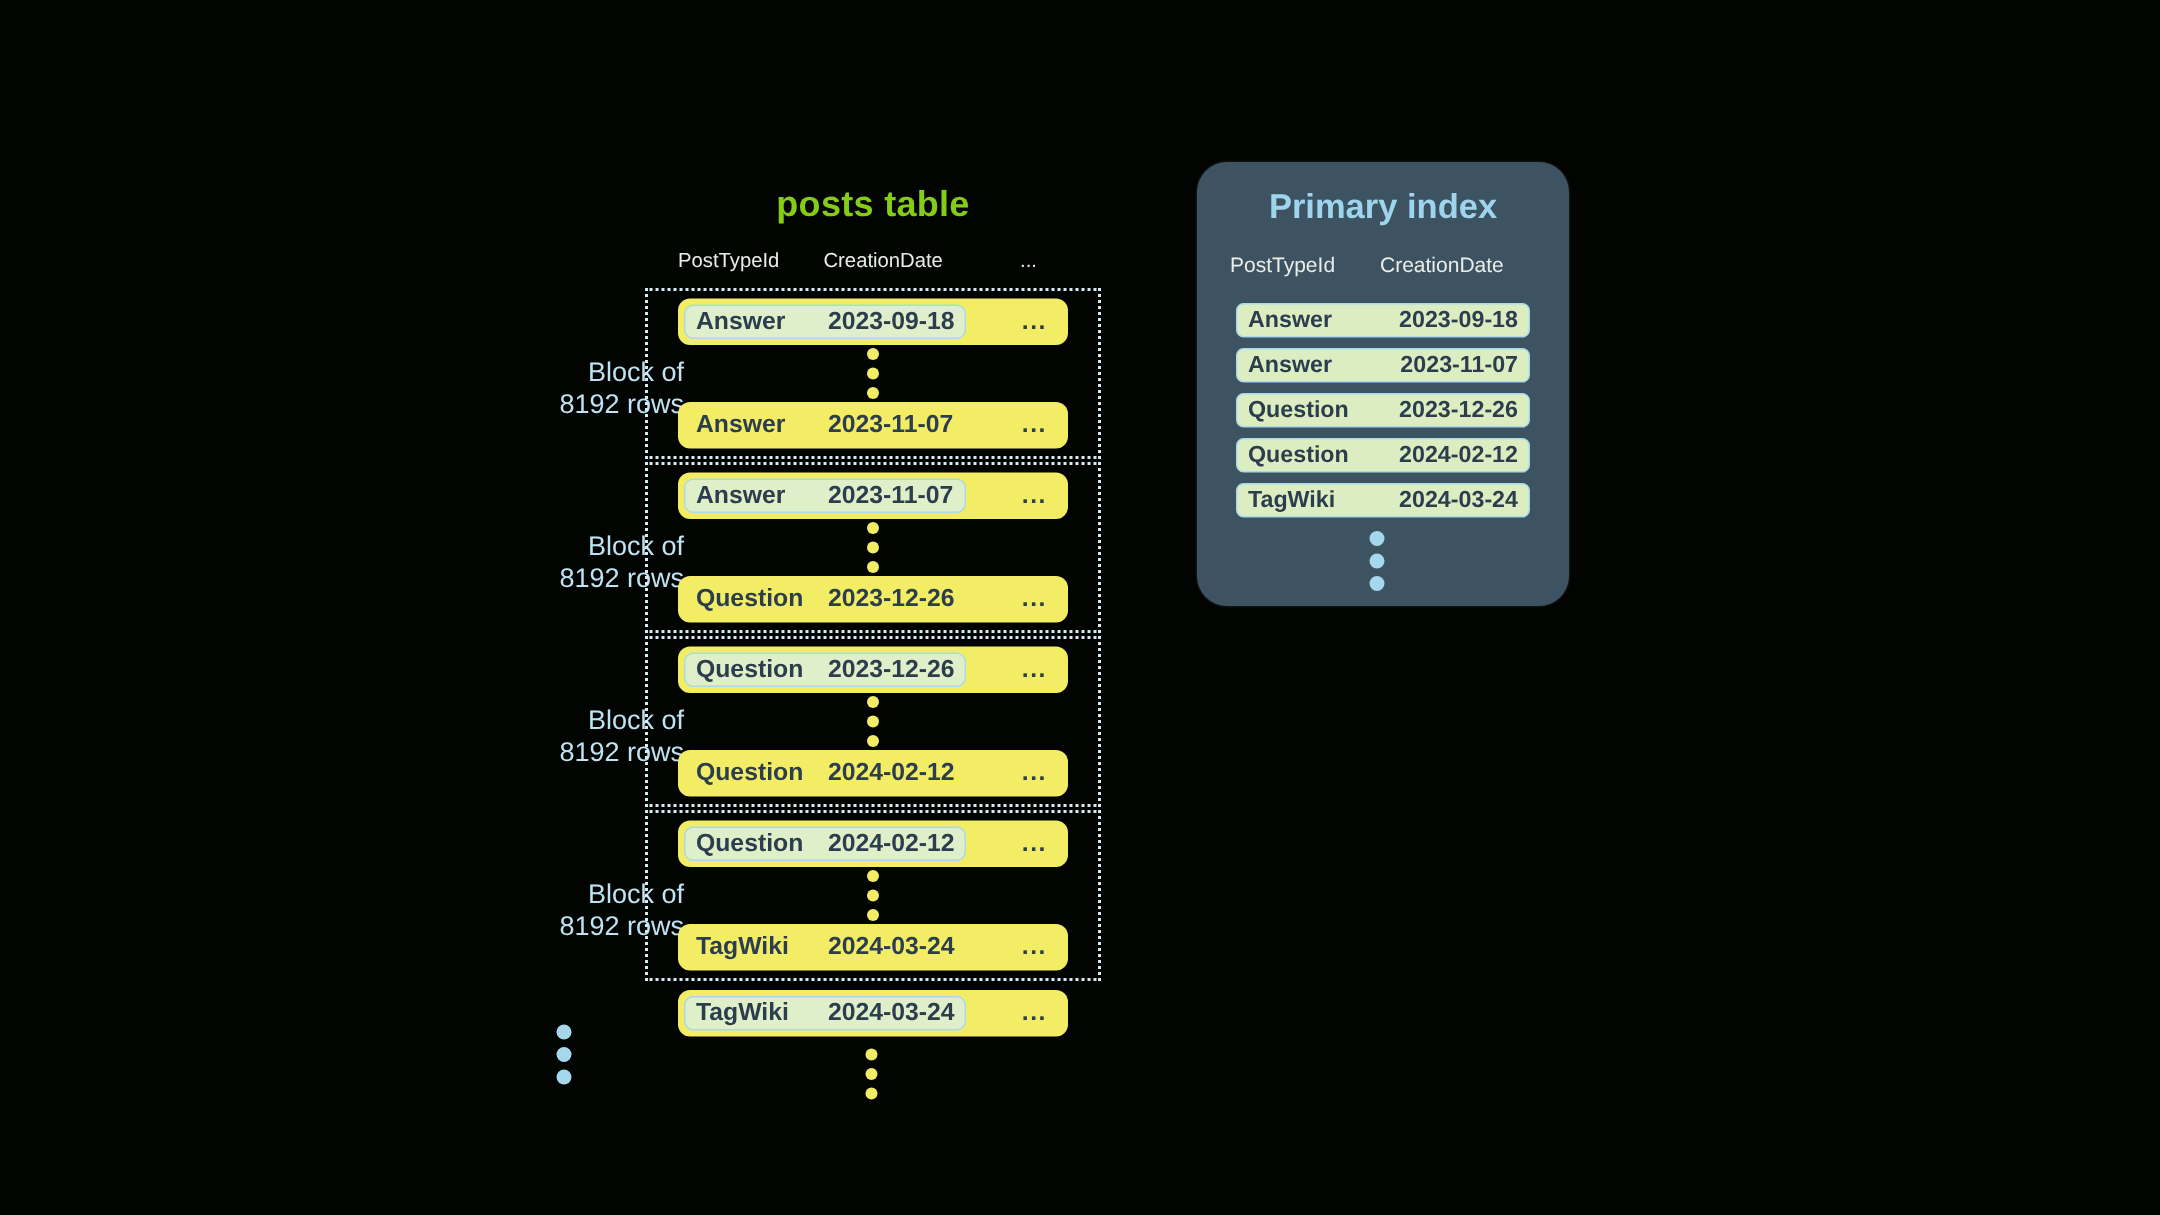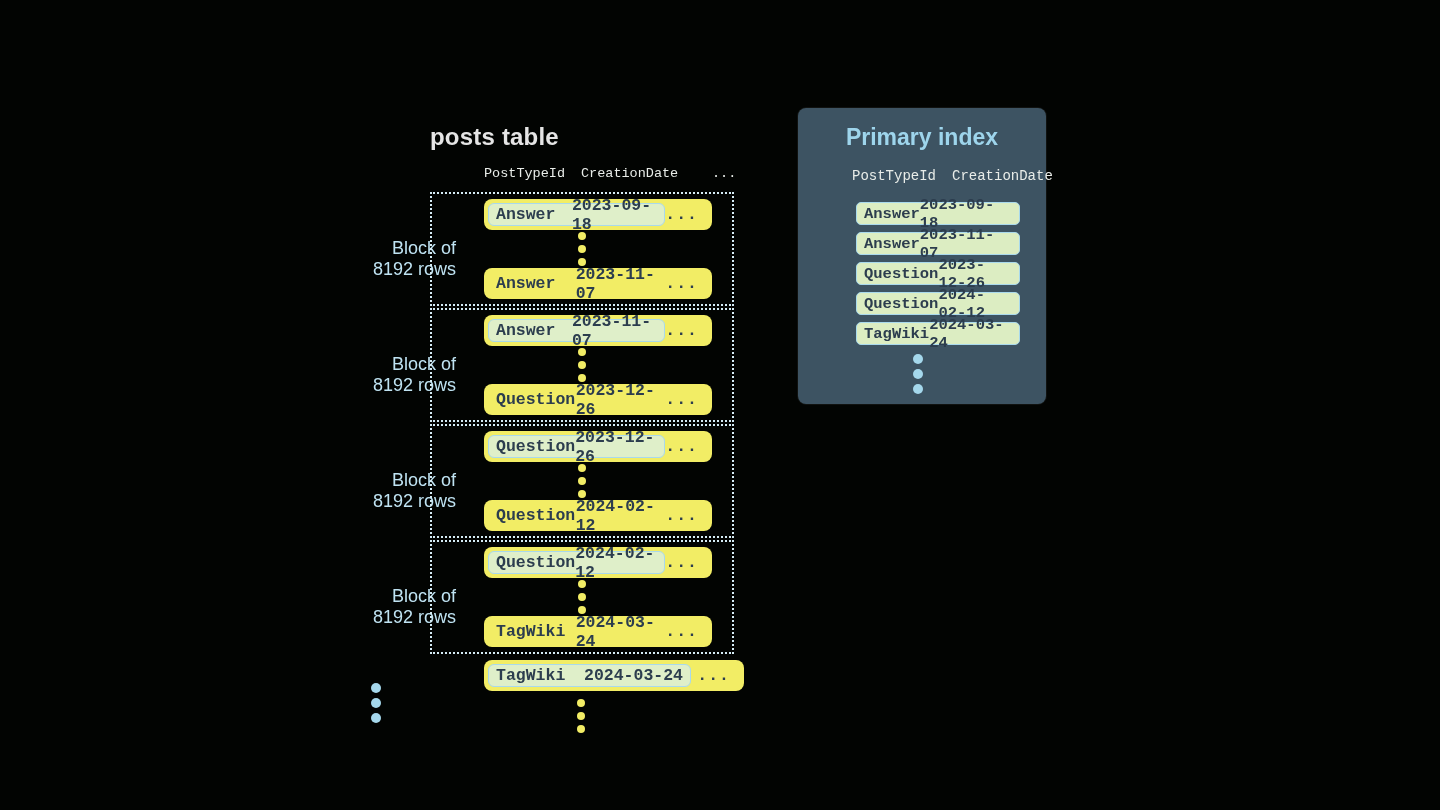--- a/index.html
+++ b/index.html
@@ -7,28 +7,28 @@
   body { font-family: "Liberation Sans", sans-serif; }
 
   .canvas {
     position: relative;
     width: 1440px;
     height: 810px;
     background: #020402;
     overflow: hidden;
   }
 
-  .mono { font-family: Liberation Mono, monospace; margin-left: 32px; }
+  .mono { font-family: Liberation Sans, sans-serif; }
 
   
   .posts-title {
     position: absolute;
     left: 430px; top: 123px; width: 304px;
-    text-align: left;
-    color: #e5e5e5;
+    text-align: center;
+    color: #84cc16;
     font-size: 24px;
     font-weight: 600;
     letter-spacing: 0.2px;
   }
 
   .posts-headers {
     position: absolute;
     left: 452px; top: 166px;
     display: flex;
     color: #E9EDE9;
@@ -118,21 +118,21 @@
     font-weight: 500;
     line-height: 21px;
   }
 
   
   .panel {
     position: absolute;
     left: 798px; top: 108px;
     width: 248px; height: 296px;
     background: #3D5362;
-    border-radius: 8px;
+    border-radius: 20px;
     box-shadow: 0 0 0 1px rgba(255,255,255,0.06);
   }
   .panel-title {
     position: absolute;
     left: 0; top: 16px; width: 100%;
     text-align: center;
     color: #9ED5EC;
     font-size: 23px;
     font-weight: 600;
   }

